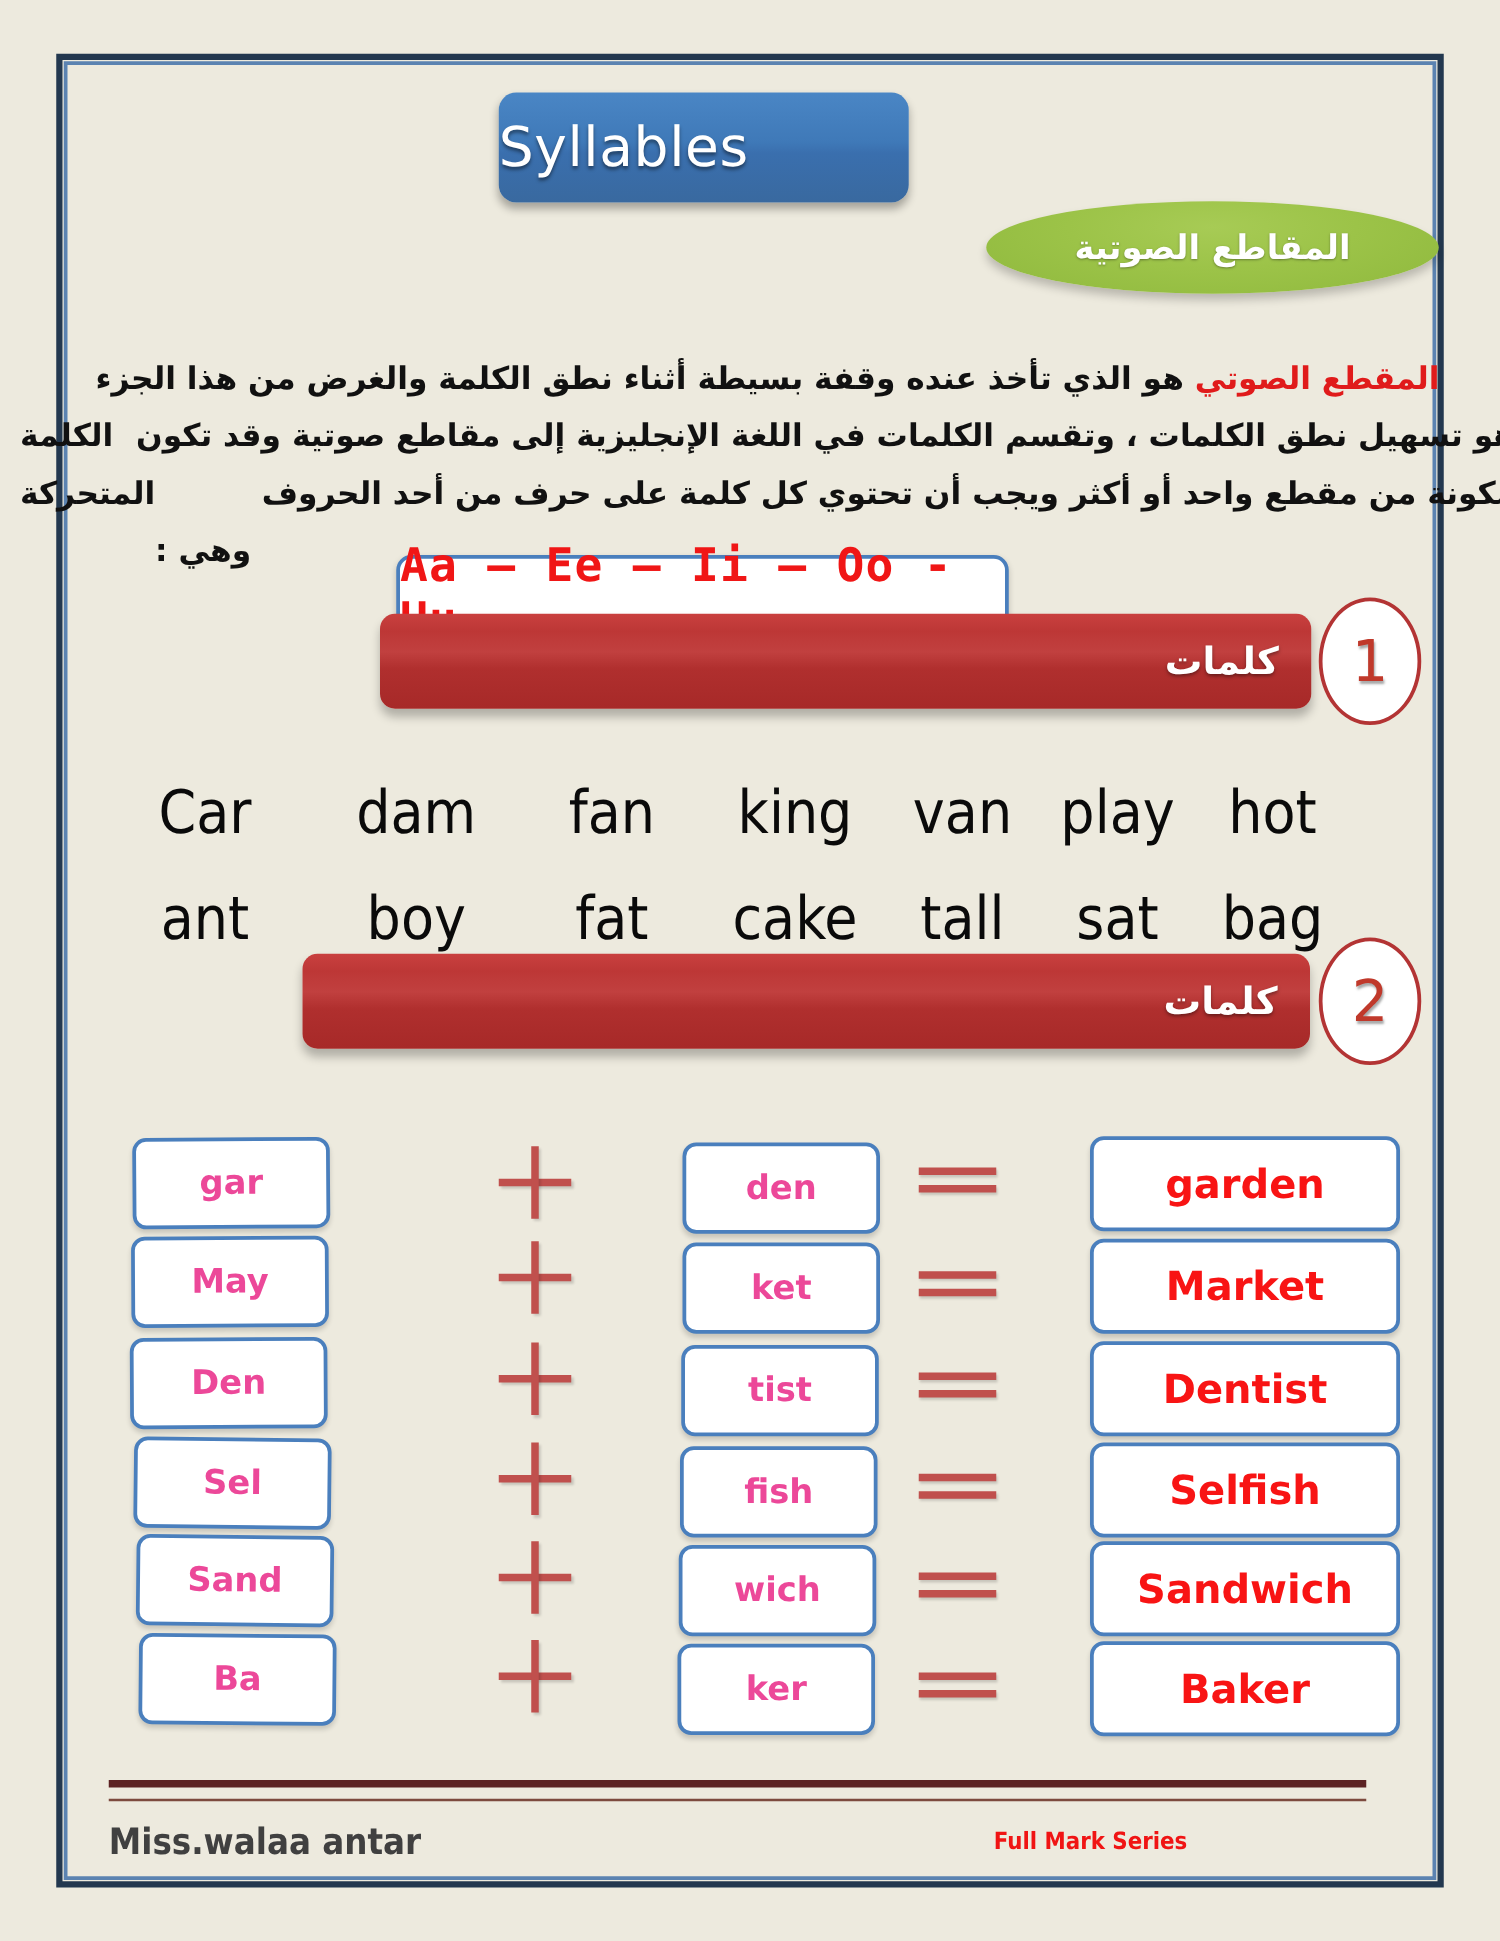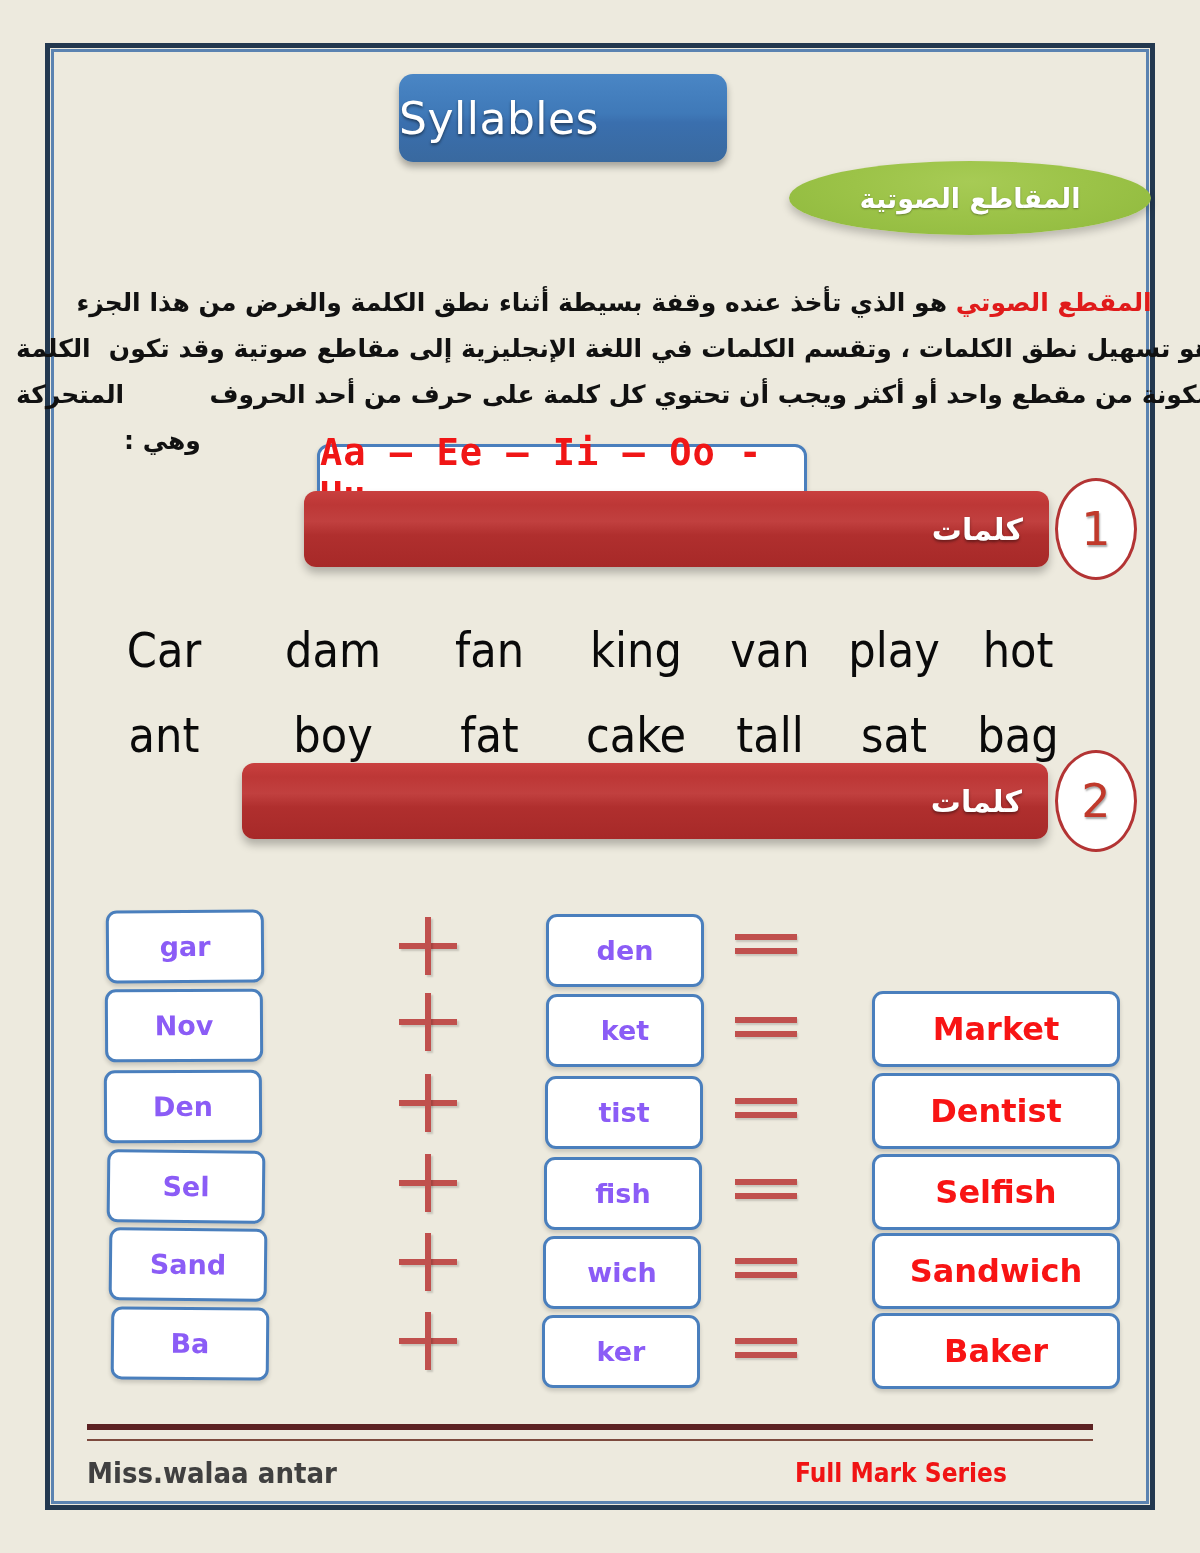--- a/index.html
+++ b/index.html
@@ -211,21 +211,21 @@
     display: flex;
     align-items: center;
     justify-content: center;
     box-shadow: 0 3px 4px rgba(0,0,0,0.16);
   }
   .card.part {
     width: 158px;
     height: 73px;
   }
   .card.part .label {
-    color: #8b5cf6;
+    color: #ec4899;
     font-size: 27px;
     font-weight: bold;
     font-family: "DejaVu Sans", sans-serif;
   }
   .card.result {
     width: 248px;
     height: 76px;
   }
   .card.result .label {
     color: #f81414;
@@ -287,21 +287,21 @@
   #footer .fname {
     color: #404040;
     font-size: 29px;
     font-weight: bold;
     font-family: "DejaVu Sans Condensed", "DejaVu Sans", sans-serif;
   }
   #footer .fseries {
     position: absolute;
     left: 708px;
     color: #f01414;
-    font-size: 26px;
+    font-size: 19px;
     font-weight: bold;
     font-family: "DejaVu Sans Condensed", "DejaVu Sans", sans-serif;
   }
 </style>
 </head>
 <body>
 
 <div id="page-frame">
   <div id="page-frame-inner">
     <div id="content">
@@ -373,25 +373,28 @@
 
         <div class="syl-row" style="top:0px;">
           <div class="card part" style="left:52px; top:0px; transform:rotate(-0.4deg);">
             <span class="label">gar</span>
           </div>
           <div class="op-plus" style="left:345px; top:7px;"></div>
           <div class="card part" style="left:492px; top:4px;">
             <span class="label">den</span>
           </div>
           <div class="op-eq" style="left:681px; top:24px;"></div>
+          <div class="card result" style="left:818px; top:-1px;">
+            <span class="label">garden</span>
+          </div>
         </div>
 
         <div class="syl-row" style="top:79px;">
           <div class="card part" style="left:51px; top:0px; transform:rotate(-0.3deg);">
-            <span class="label">Nov</span>
+            <span class="label">May</span>
           </div>
           <div class="op-plus" style="left:345px; top:4px;"></div>
           <div class="card part" style="left:492px; top:5px;">
             <span class="label">ket</span>
           </div>
           <div class="op-eq" style="left:681px; top:28px;"></div>
           <div class="card result" style="left:818px; top:2px;">
             <span class="label">Market</span>
           </div>
         </div>

